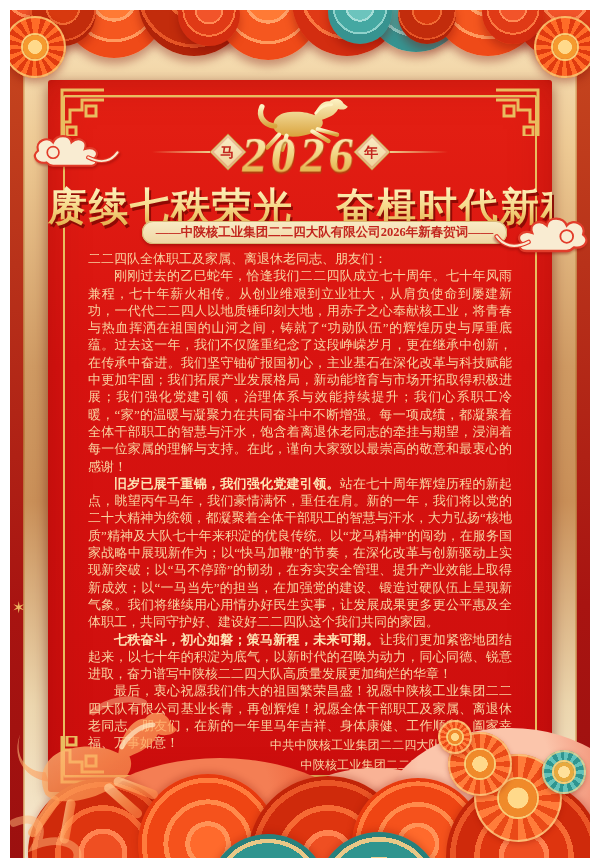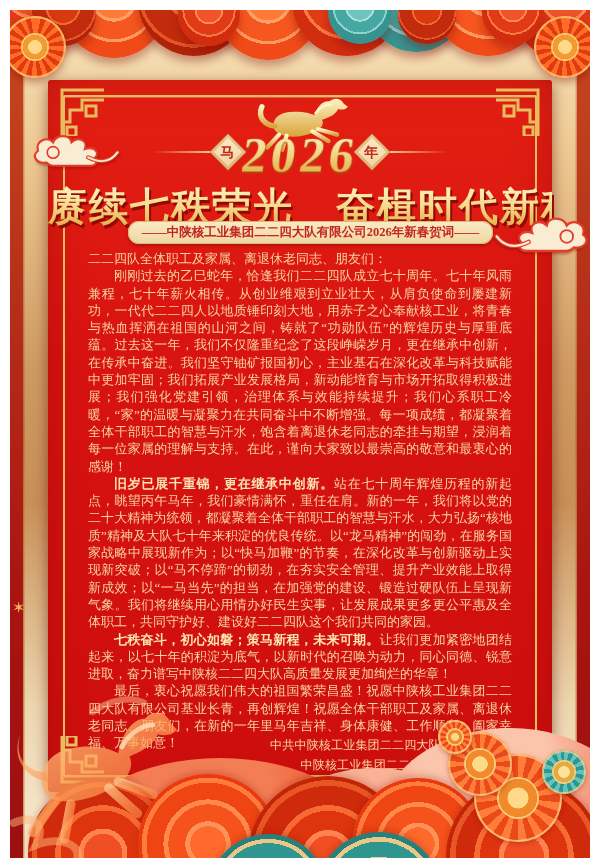--- a/index.html
+++ b/index.html
@@ -64,21 +64,21 @@
 
   
   .main-title { position:absolute; left:0; top:100px; width:100%; text-align:right;
                 font-weight:900; font-size:39px; letter-spacing:2px; font-family:"Liberation Sans", sans-serif;
                 background:linear-gradient(to bottom,#fdf0bb 15%,#f6d888 50%,#e2a740 92%);
                 -webkit-background-clip:text; background-clip:text; color:transparent;
                 filter:drop-shadow(2px 3px 0 rgba(138,9,4,.95)); white-space:nowrap; }
   .main-title .gap { display:inline-block; width:42px; }
 
   
-  .banner-wrap { position:absolute; left:4px; top:141px; width:100%; text-align:center;padding-left:13px; }
+  .banner-wrap { position:absolute; left:18px; top:141px; width:100%; text-align:center;padding-left:13px; }
   .banner { display:inline-block; padding:3px 14px; border-radius:11px;
             background:linear-gradient(to bottom,#f9ebc6 0%,#efd6a2 100%);
             box-shadow:inset 0 0 0 1px #d8b878, 0 2px 3px rgba(120,8,4,.45);
             color:#c3261e; font-weight:bold; font-size:12.5px; font-family:"Liberation Serif", serif; white-space:nowrap; }
 
   
   .letter { position:absolute; left:40px; right:40px; top:170px; color:#f8d3a0;
             font-family:"Liberation Serif", serif; font-size:13px; line-height:17.3px;
             text-align:justify; text-justify:inter-ideograph; }
   .letter p { text-indent:2em; }
@@ -215,21 +215,21 @@
         <span>赓续七秩荣光</span><span class="gap"></span><span>奋楫时代新程</span>
       </div>
 
       <div class="banner-wrap">
         <div class="banner">——中陕核工业集团二二四大队有限公司2026年新春贺词——</div>
       </div>
 
       <div class="letter">
         <p class="salutation">二二四队全体职工及家属、离退休老同志、朋友们：</p>
         <p><span>刚刚过去的乙巳蛇年，恰逢我们二二四队成立七十周年。七十年风雨兼程，七十年薪火相传。从创业维艰到立业壮大，从肩负使命到屡建新功，一代代二二四人以地质锤印刻大地，用赤子之心奉献核工业，将青春与热血挥洒在祖国的山河之间，铸就了“功勋队伍”的辉煌历史与厚重底蕴。过去这一年，我们不仅隆重纪念了这段峥嵘岁月，更在继承中创新，在传承中奋进。我们坚守铀矿报国初心，主业基石在深化改革与科技赋能中更加牢固；我们拓展产业发展格局，新动能培育与市场开拓取得积极进展；我们强化党建引领，治理体系与效能持续提升；我们心系职工冷暖，“家”的温暖与凝聚力在共同奋斗中不断增强。每一项成绩，都凝聚着全体干部职工的智慧与汗水，饱含着离退休老同志的牵挂与期望，浸润着每一位家属的理解与支持。在此，谨向大家致以最崇高的敬意和最衷心的感谢！</span></p>
-        <p><span class="lead">旧岁已展千重锦，更在继承中创新。</span><span>站在七十周年辉煌历程的新起点，眺望丙午马年，我们豪情满怀，重任在肩。新的一年，我们将以党的二十大精神为统领，都凝聚着全体干部职工的智慧与汗水，大力弘扬“核地质”精神及大队七十年来积淀的优良传统。以“龙马精神”的闯劲，在服务国家战略中展现新作为；以“快马加鞭”的节奏，在深化改革与创新驱动上实现新突破；以“马不停蹄”的韧劲，在夯实安全管理、提升产业效能上取得新成效；以“一马当先”的担当，在加强党的建设、锻造过硬队伍上呈现新气象。我们将继续用心用情办好民生实事，让发展成果更多更公平惠及全体职工，共同守护好、建设好二二四队这个我们共同的家园。</span></p>
+        <p><span class="lead">旧岁已展千重锦，我们强化党建引领。</span><span>站在七十周年辉煌历程的新起点，眺望丙午马年，我们豪情满怀，重任在肩。新的一年，我们将以党的二十大精神为统领，都凝聚着全体干部职工的智慧与汗水，大力弘扬“核地质”精神及大队七十年来积淀的优良传统。以“龙马精神”的闯劲，在服务国家战略中展现新作为；以“快马加鞭”的节奏，在深化改革与创新驱动上实现新突破；以“马不停蹄”的韧劲，在夯实安全管理、提升产业效能上取得新成效；以“一马当先”的担当，在加强党的建设、锻造过硬队伍上呈现新气象。我们将继续用心用情办好民生实事，让发展成果更多更公平惠及全体职工，共同守护好、建设好二二四队这个我们共同的家园。</span></p>
         <p><span class="lead">七秩奋斗，初心如磐；策马新程，未来可期。</span><span>让我们更加紧密地团结起来，以七十年的积淀为底气，以新时代的召唤为动力，同心同德、锐意进取，奋力谱写中陕核二二四大队高质量发展更加绚烂的华章！</span></p>
         <p><span>最后，衷心祝愿我们伟大的祖国繁荣昌盛！祝愿中陕核工业集团二二四大队有限公司基业长青，再创辉煌！祝愿全体干部职工及家属、离退休老同志、朋友们，在新的一年里马年吉祥、身体康健、工作顺利、阖家幸福、万事如意！</span></p>
       </div>
 
       <div class="signature">
         <div>中共中陕核工业集团二二四大队有限公司委员会</div>
         <div>中陕核工业集团二二四大队有限公司</div>
         <div>二〇二六年二月十六日</div>
       </div>
     </div>

